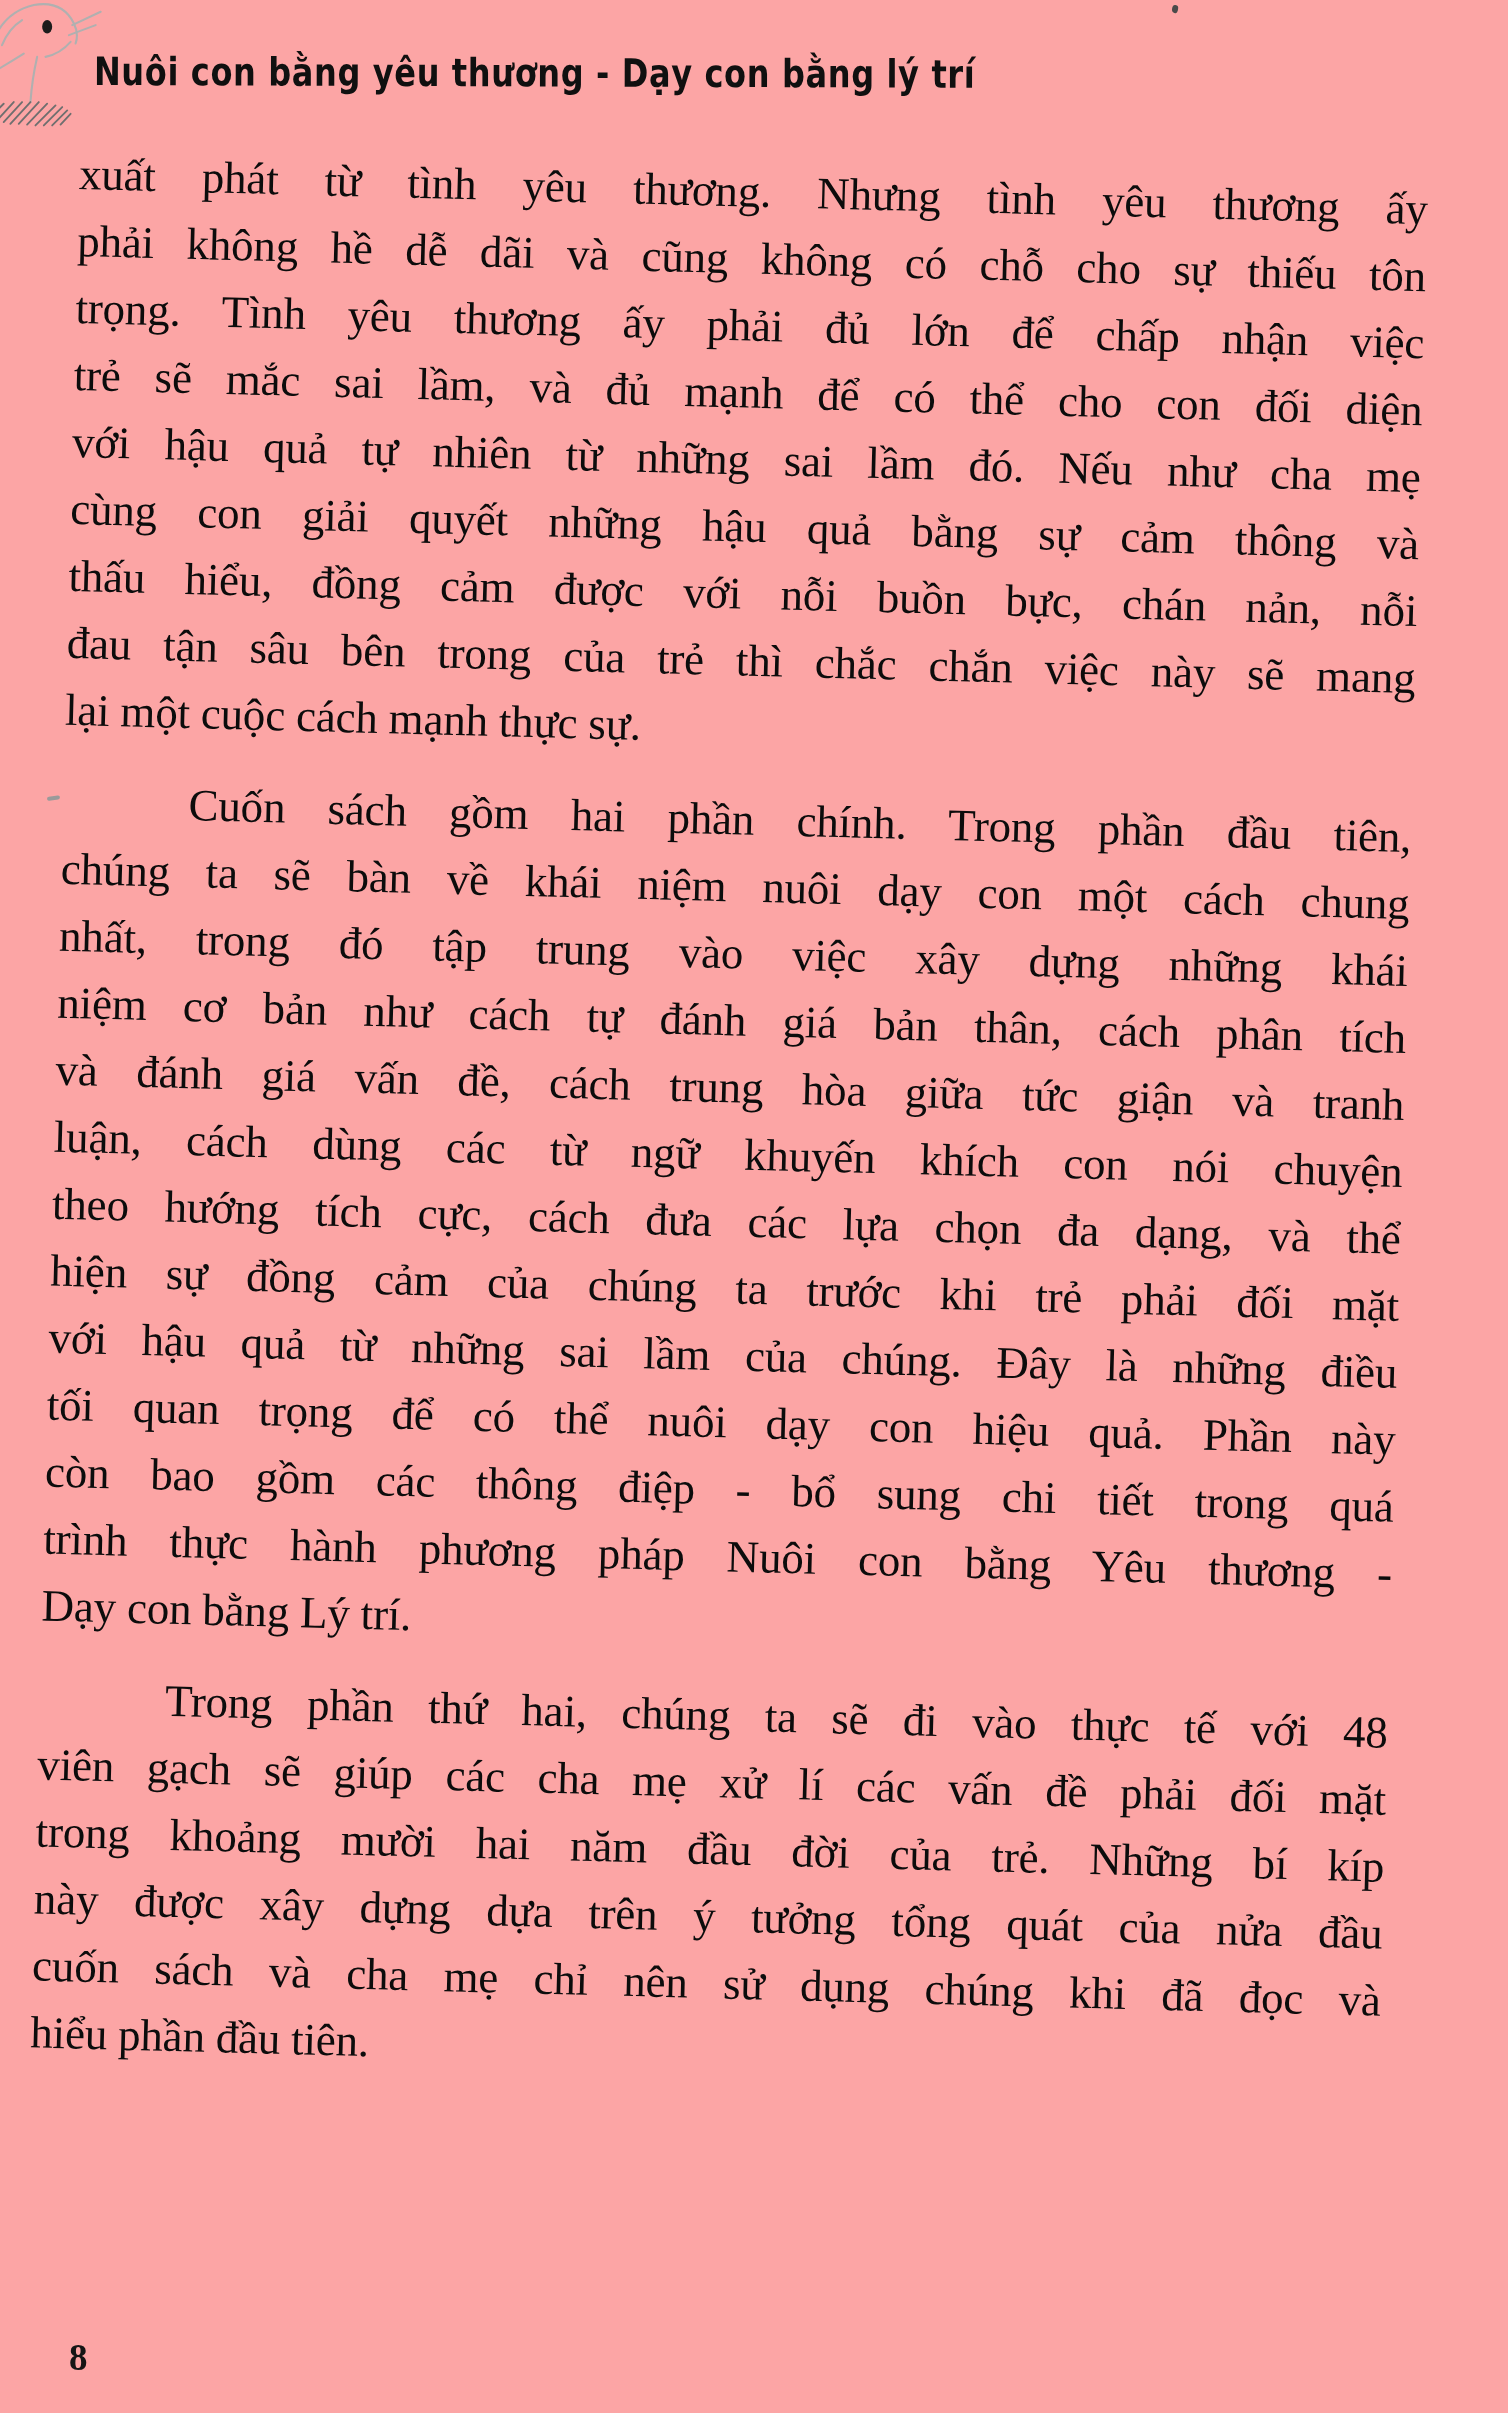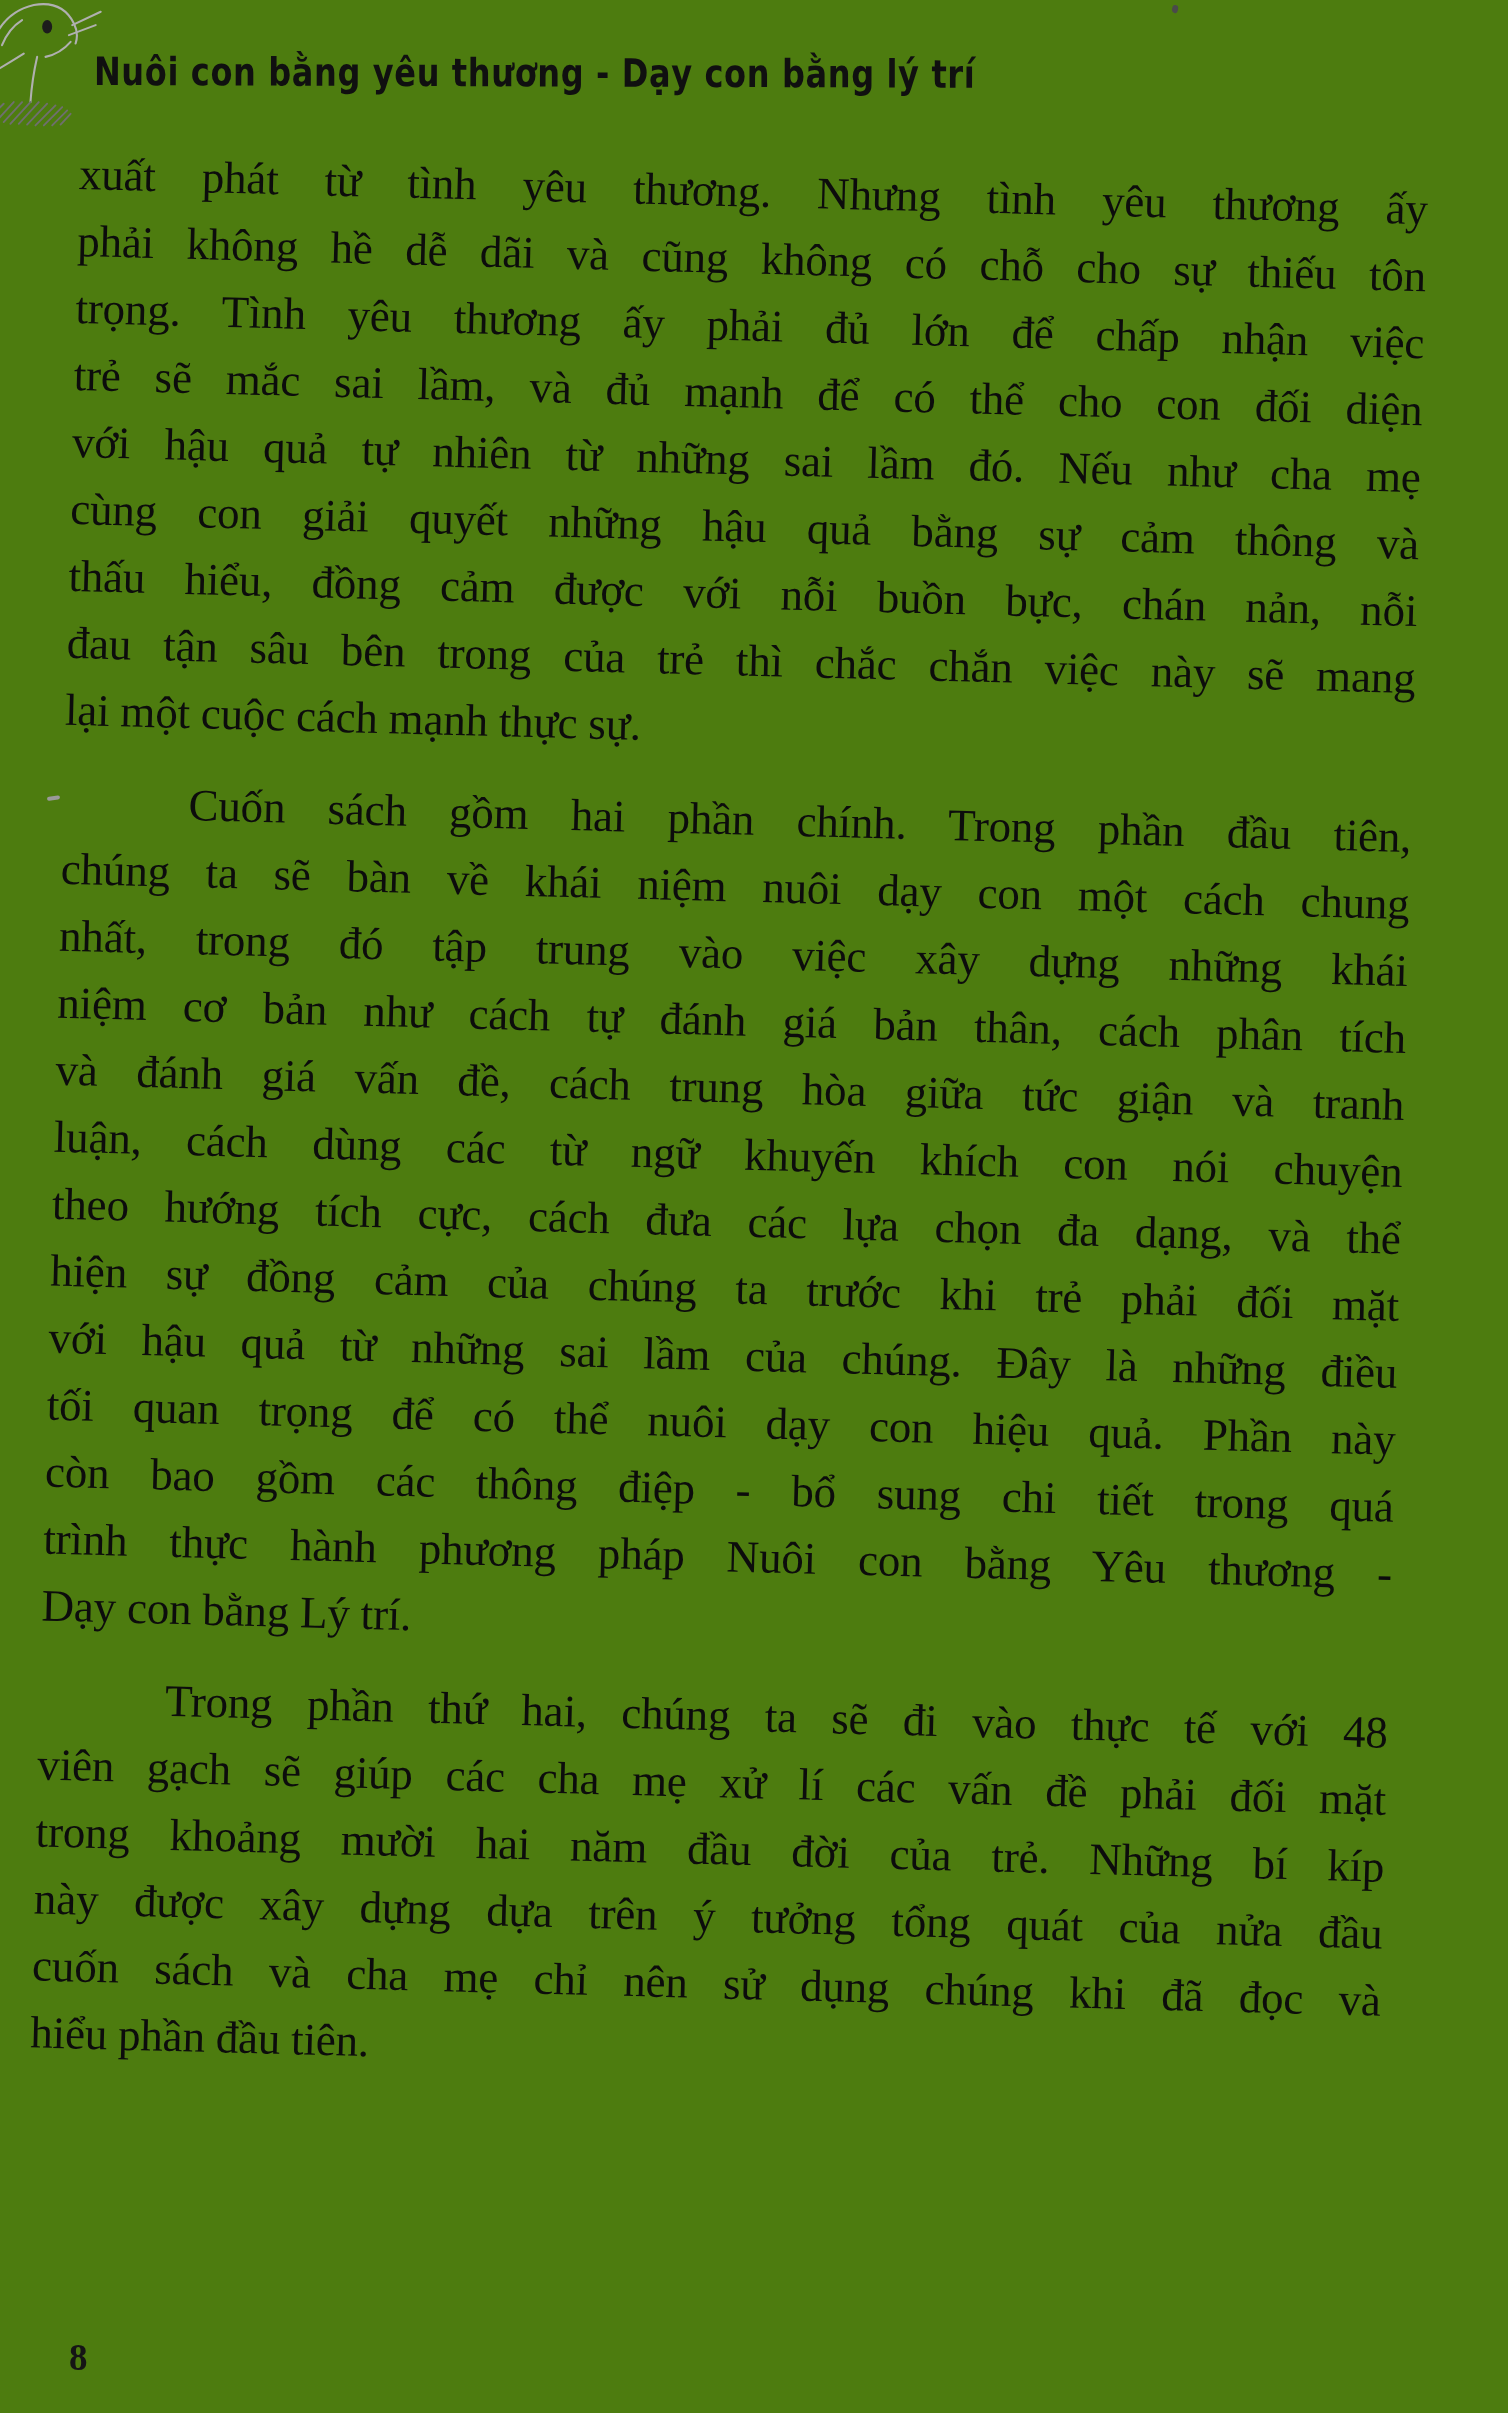--- a/index.html
+++ b/index.html
@@ -1,20 +1,20 @@
 <!DOCTYPE html>
 <html style="font-size:13.4px"><head>
 <meta charset="utf-8">
 <style>
   html, body { margin: 0; padding: 0; background: #e8e8e8; }
   .page {
     position: relative;
     width: 1508px;
     height: 2413px;
-    background: #4d7c0f;
+    background: #fca5a5;
     overflow: hidden;
     font-family: "Liberation Serif", serif;
     color: #0c0c0c;
   }
 
   
   .sketch {
     position: absolute;
     left: -15px;
     top: -5px;

